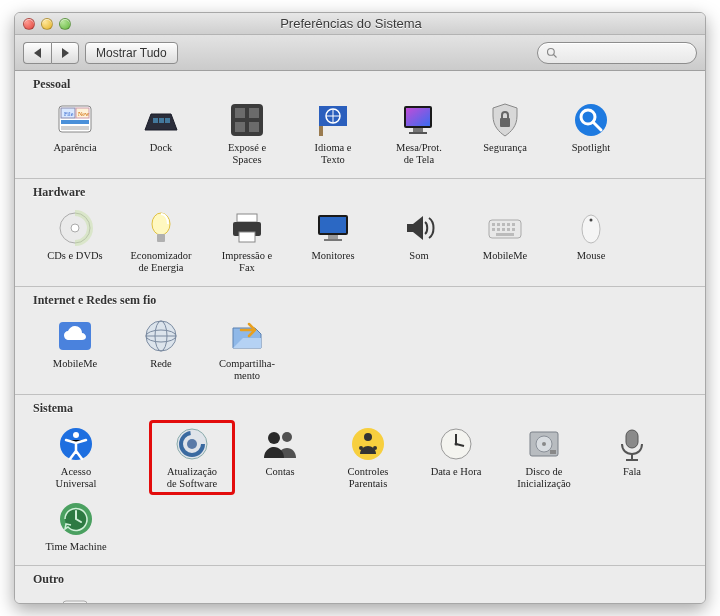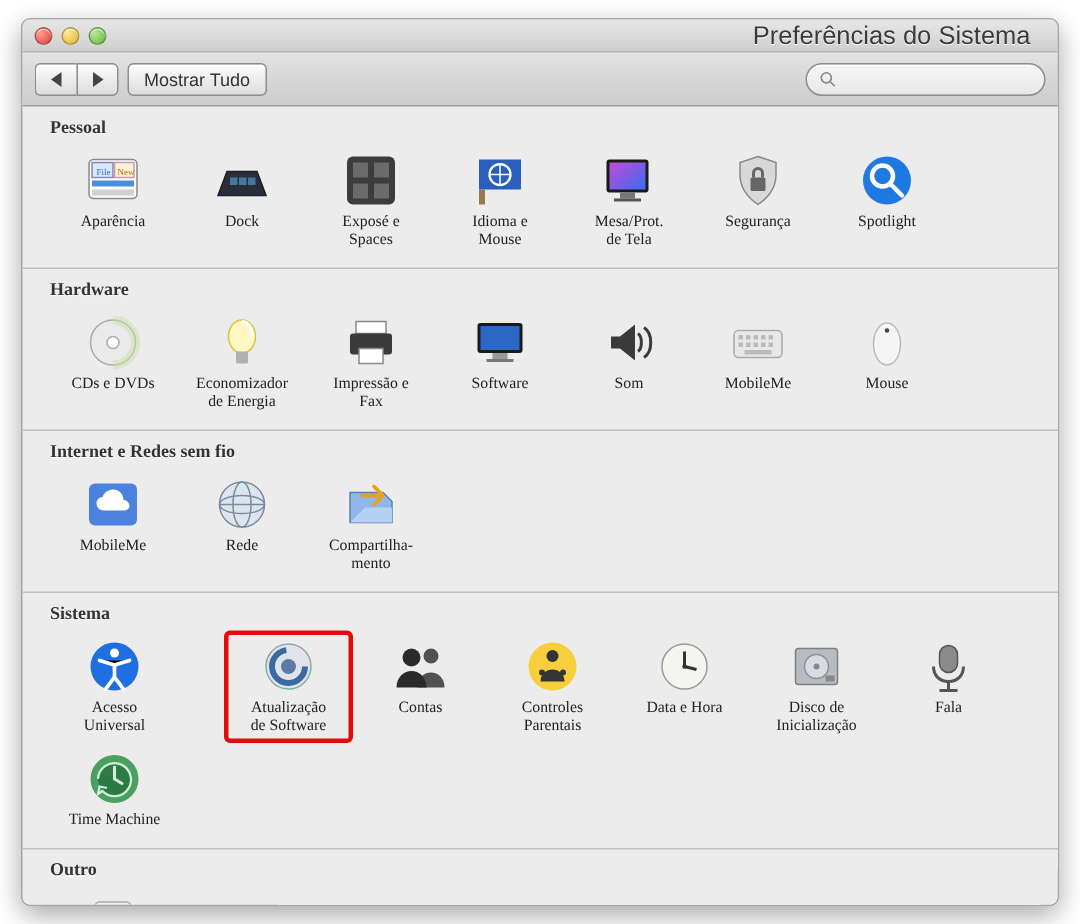--- a/index.html
+++ b/index.html
@@ -5,21 +5,21 @@
   * { box-sizing: border-box; margin: 0; padding: 0; }
   body { font-family: "Lucida Grande", "Helvetica Neue", Arial, sans-serif; font-size: 11px; background: #fff; color: #222; width: 720px; height: 616px; overflow: hidden; padding: 12px 14px; }
   .window { width: 692px; height: 592px; border: 1px solid #a7a7a7; border-radius: 6px; box-shadow: 0 6px 18px rgba(0,0,0,.35); background: #ececec; overflow: hidden; display: flex; flex-direction: column; }
   
   .titlebar { height: 22px; background: linear-gradient(#e7e7e7,#cfcfcf); border-bottom: 1px solid #b3b3b3; display: flex; align-items: center; position: relative; }
   .traffic { display: flex; gap: 6px; margin-left: 8px; }
   .dot { width: 12px; height: 12px; border-radius: 50%; border: 1px solid rgba(0,0,0,.25); box-shadow: inset 0 1px 0 rgba(255,255,255,.6);}
   .dot.red { background: radial-gradient(circle at 30% 30%, #ff9a90, #e0443e);}
   .dot.yellow { background: radial-gradient(circle at 30% 30%, #ffe69a, #e5b326);}
   .dot.green { background: radial-gradient(circle at 30% 30%, #b6e59a, #64b83d);}
-  .wintitle { position: absolute; left: 0; right: 18px; text-align: right; font-size: 17px; color: #3a3a3a; text-shadow: 0 1px 0 #fff; }
+  .wintitle { position: absolute; left: 0; right: 18px; text-align: center; font-size: 13px; color: #3a3a3a; text-shadow: 0 1px 0 #fff; }
   
   .toolbar { height: 36px; background: linear-gradient(#e3e3e3,#cbcbcb); border-bottom: 1px solid #9f9f9f; display: flex; align-items: center; padding: 0 8px; gap: 6px; justify-content: space-between; }
   .seg { display: flex; }
   .segbtn, .btn, .search { height: 22px; border: 1px solid #8d8d8d; border-radius: 4px; background: linear-gradient(#fdfdfd,#dcdcdc); box-shadow: 0 1px 0 #fff inset; display: flex; align-items: center; justify-content: center; color:#333;}
   .segbtn { width: 28px; }
   .segbtn:first-child { border-top-right-radius:0; border-bottom-right-radius:0; border-right:none;}
   .segbtn:last-child { border-top-left-radius:0; border-bottom-left-radius:0;}
   .btn { padding: 0 10px; font-size: 12px; }
   .spacer { flex: 1; }
   .search { width: 160px; border-radius: 11px; padding: 0 8px; justify-content:flex-start; color:#888; background:linear-gradient(#f7f7f7,#e8e8e8);}
@@ -120,21 +120,21 @@
         <div class="item">
           <div class="icon">
               <svg viewBox="0 0 40 40">
                 <rect x="6" y="6" width="28" height="20" fill="#2b5fbd"></rect>
                 <rect x="6" y="26" width="4" height="10" fill="#9a7b4f"></rect>
                 <circle cx="20" cy="16" r="7" fill="none" stroke="#fff" stroke-width="1.5"></circle>
                 <path d="M13 16h14M20 9v14" stroke="#fff" stroke-width="1"></path>
               </svg>
             </div>
           <div class="label">Idioma e
-Mouse</div>
+Texto</div>
         </div>
         <div class="item">
           <div class="icon">
               <svg viewBox="0 0 40 40">
                 <rect x="5" y="6" width="28" height="22" rx="2" fill="#1a1a1a"></rect>
                 <rect x="7" y="8" width="24" height="18" fill="url(#g1)"></rect>
                 <defs>
                   <linearGradient id="g1" x1="0" y1="0" x2="1" y2="1">
                     <stop offset="0" stop-color="#c14cd8"></stop>
                     <stop offset="1" stop-color="#3a6cf0"></stop>
@@ -207,21 +207,21 @@
         </div>
         <div class="item">
           <div class="icon">
               <svg viewBox="0 0 40 40">
                 <rect x="5" y="7" width="30" height="20" rx="2" fill="#1a1a1a"></rect>
                 <rect x="7" y="9" width="26" height="16" fill="#2b68c4"></rect>
                 <rect x="15" y="27" width="10" height="4" fill="#999"></rect>
                 <rect x="11" y="31" width="18" height="2" fill="#777"></rect>
               </svg>
             </div>
-          <div class="label">Software</div>
+          <div class="label">Monitores</div>
         </div>
         <div class="item">
           <div class="icon">
               <svg viewBox="0 0 40 40">
                 <path d="M8 16h6l10-8v24l-10-8H8z" fill="#3a3a3a"></path>
                 <path d="M26 14c3 2 3 10 0 12M30 10c6 4 6 16 0 20" fill="none" stroke="#3a3a3a" stroke-width="2"></path>
               </svg>
             </div>
           <div class="label">Som</div>
         </div>

